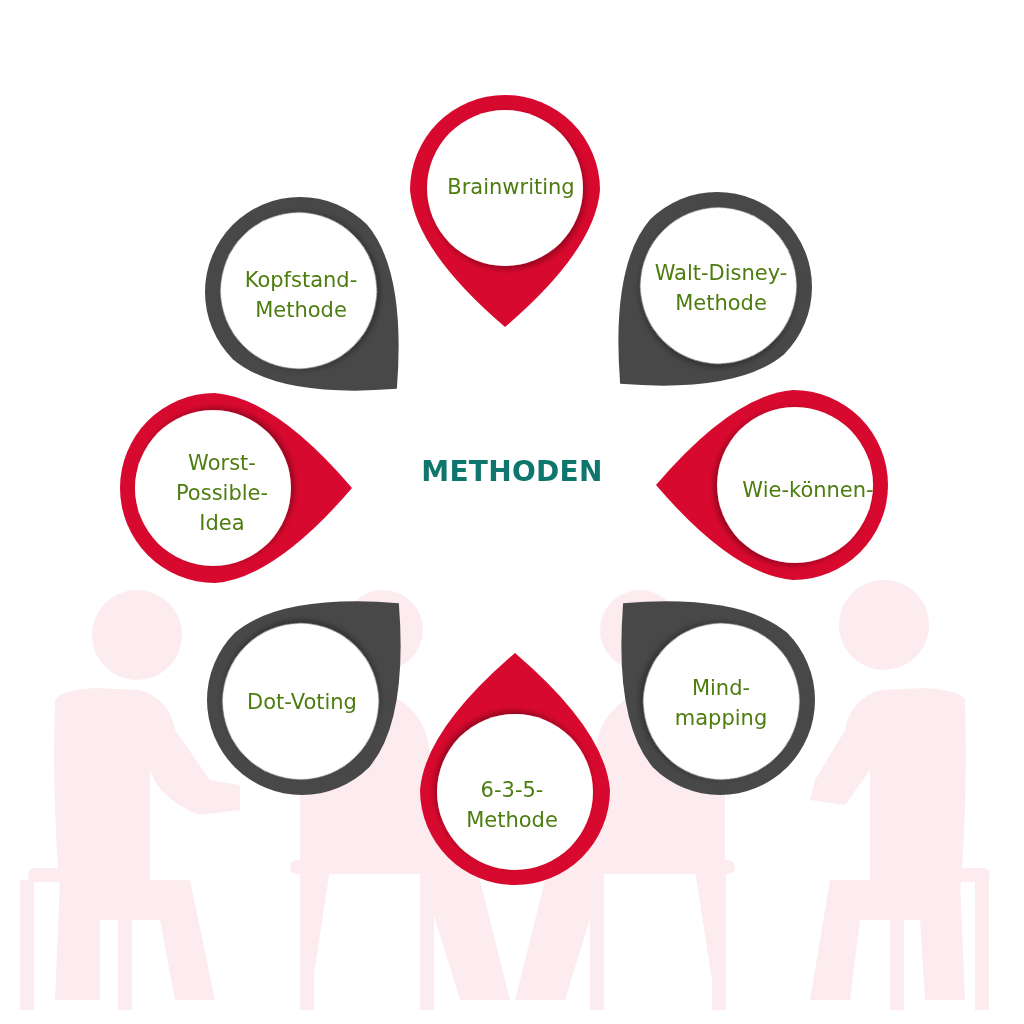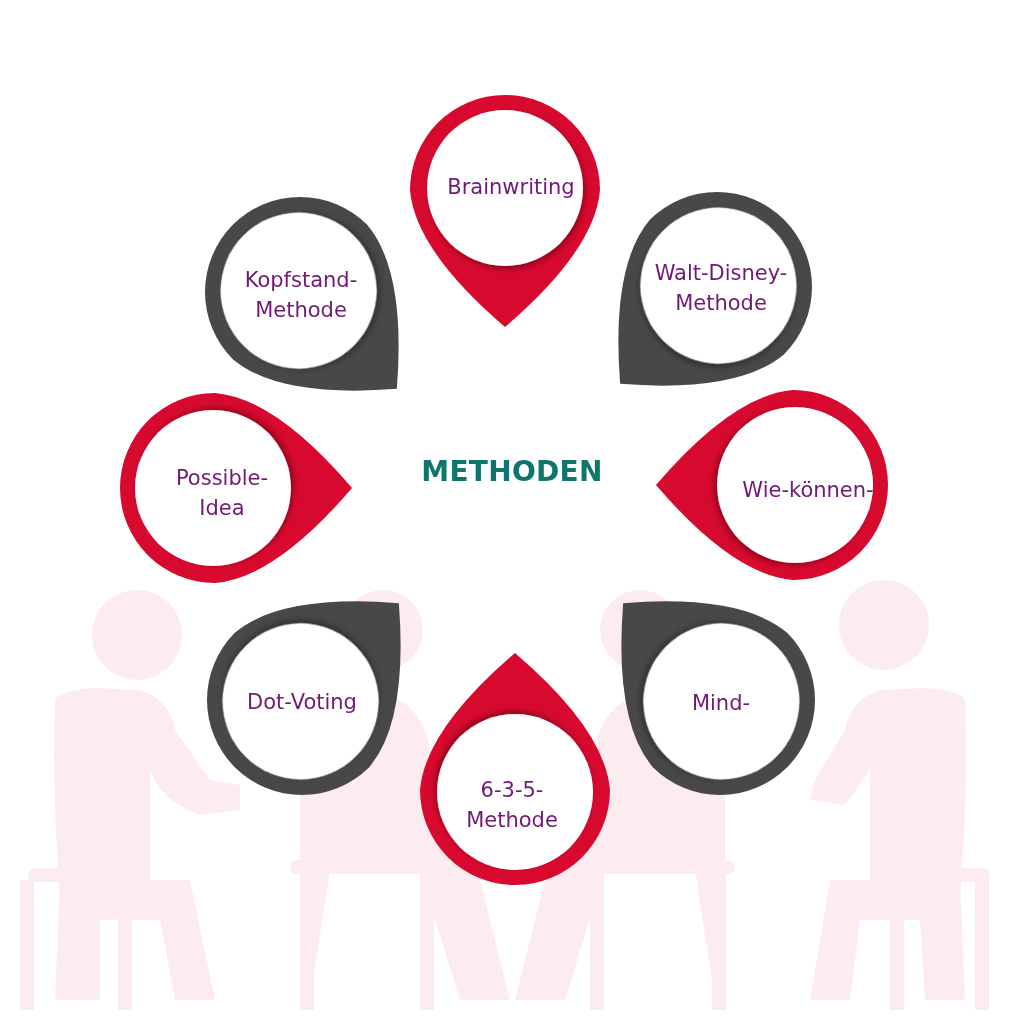--- a/index.html
+++ b/index.html
@@ -1,21 +1,21 @@
 <!DOCTYPE html>
 <html><head>
 <meta charset="utf-8">
 <style>
   html, body { margin:0; padding:0; background:#ffffff; }
   body { width:1024px; height:1024px; position:relative; overflow:hidden; font-family:"DejaVu Sans", sans-serif; }
   #bg-svg { position:absolute; left:0; top:0; width:1024px; height:1024px; }
   #pins-svg { position:absolute; left:0; top:0; width:1024px; height:1024px; }
   .pin-label {
     position:absolute; width:170px; margin-left:-85px; text-align:center;
-    color:#701a75; font-size:21px; line-height:30px; font-family:"DejaVu Sans", sans-serif;
+    color:#4d7c0f; font-size:21px; line-height:30px; font-family:"DejaVu Sans", sans-serif;
     transform:translateY(-50%);
   }
   .pin-label span { display:block; }
   #title {
     position:absolute; left:512px; top:455px; width:360px; margin-left:-180px; text-align:center;
     color:#0f766e; font-weight:bold; font-size:28px; line-height:33px; letter-spacing:0.3px;
     font-family:"DejaVu Sans", sans-serif;
   }
   #title span { display:block; }
 </style>
@@ -122,29 +122,31 @@
 </div>
 <div class="pin-label" style="left:721px; top:288px;">
   <span>Walt-Disney-</span>
   <span>Methode</span>
 </div>
 <div class="pin-label" style="left:808px; top:490px;">
   <span>Wie-können-</span>
 </div>
 <div class="pin-label" style="left:721px; top:703px;">
   <span>Mind-</span>
+  <span>mapping</span>
 </div>
 <div class="pin-label" style="left:512px; top:805px;text-align:center;">
   <span>6-3-5-</span>
   <span>Methode</span>
 </div>
 <div class="pin-label" style="left:302px; top:702px;">
   <span>Dot-Voting</span>
 </div>
 <div class="pin-label" style="left:222px; top:493px;">
+  <span>Worst-</span>
   <span>Possible-</span>
   <span>Idea</span>
 </div>
 <div class="pin-label" style="left:301px; top:295px;">
   <span>Kopfstand-</span>
   <span>Methode</span>
 </div>
 
 <div id="title">
   <span>METHODEN</span>

